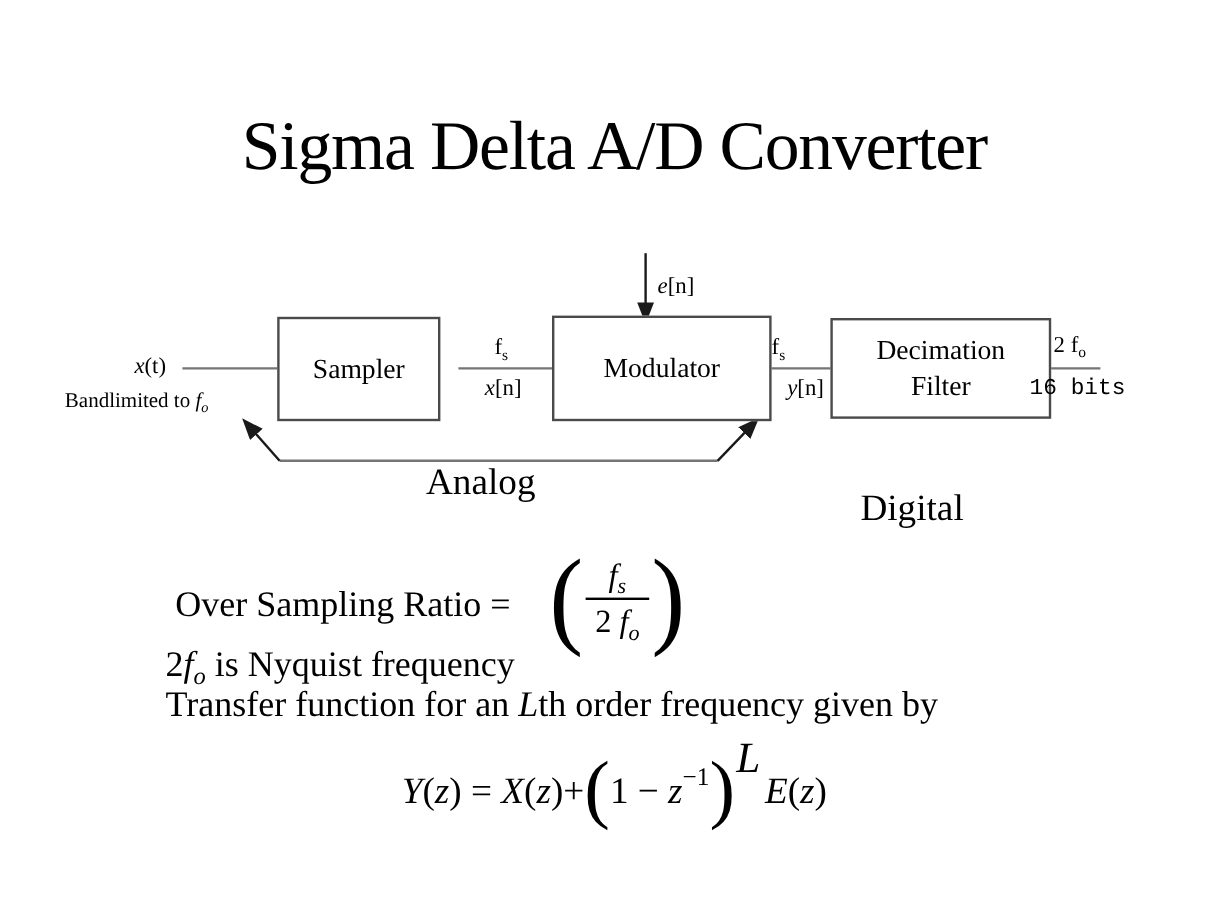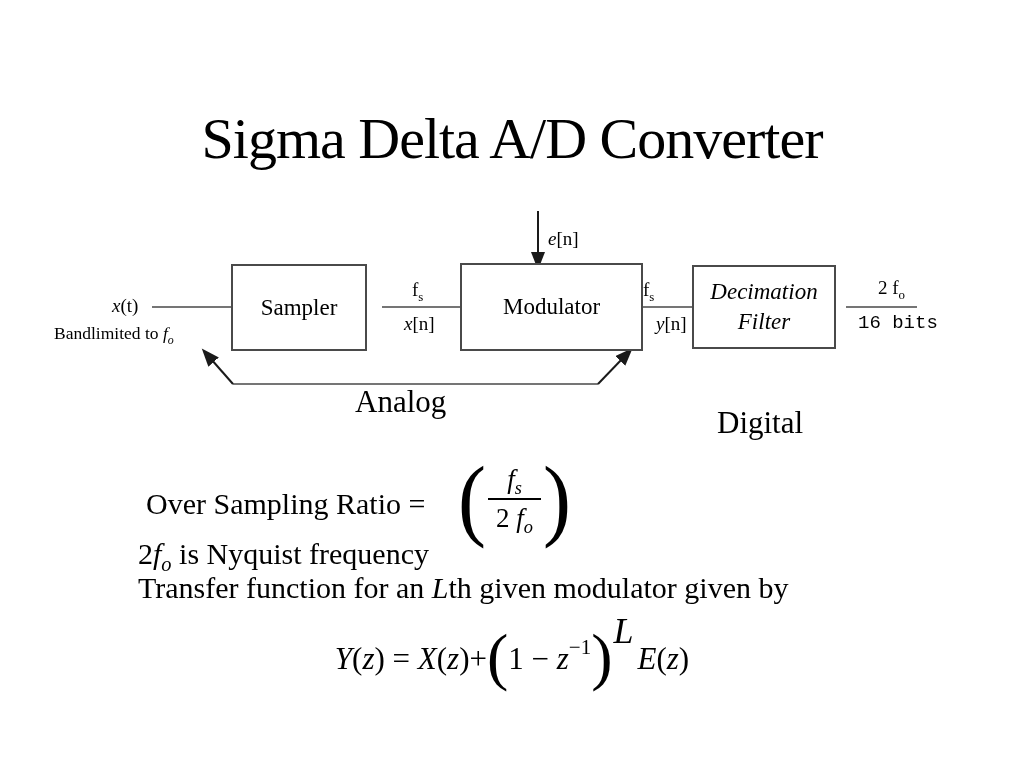--- a/index.html
+++ b/index.html
@@ -4,21 +4,21 @@
 <style>
   html,body{margin:0;padding:0;}
   body{
     width:1024px;height:768px;position:relative;overflow:hidden;
     background:#ffffff;color:#000;
     font-family:"Liberation Serif", serif;
   }
   .it{font-style:italic;}
   sub{font-size:68%;line-height:0;}
   .title{
-    position:absolute;left:0;right:0;top:88px;margin:17px;
+    position:absolute;left:0;right:0;top:88px;margin:0;
     text-align:center;font-size:58px;font-weight:400;letter-spacing:-1px;
     white-space:nowrap;
   }
   svg.wires{position:absolute;left:0;top:0;z-index:0;}
   .block{
     position:absolute;border:2px solid #4a4a4a;background:#fff;z-index:1;
     display:flex;flex-direction:column;align-items:center;justify-content:center;
     font-size:23px;line-height:1.3;text-align:center;box-sizing:border-box;
   }
   .lbl{position:absolute;white-space:nowrap;z-index:2;font-size:19px;}
@@ -64,21 +64,21 @@
   <line x1="233" y1="384" x2="211" y2="359" stroke="#1a1a1a" stroke-width="2" marker-end="url(#arr)"></line>
   <line x1="598" y1="384" x2="623" y2="358" stroke="#1a1a1a" stroke-width="2" marker-end="url(#arr)"></line>
 </svg>
 
 <div class="block" style="left:231px;top:264px;width:136px;height:87px;">
   <span>Sampler</span>
 </div>
 <div class="block" style="left:460px;top:263px;width:183px;height:88px;">
   <span>Modulator</span>
 </div>
-<div class="block" style="left:692px;top:265px;width:144px;height:84px;font-style:italic;">
+<div class="block" style="left:692px;top:265px;width:184px;height:84px;">
   <span>Decimation</span>
   <span>Filter</span>
 </div>
 
 <div class="lbl" style="left:112px;top:295px;">
   <span class="it">x</span><span>(t)</span>
 </div>
 <div class="lbl lbl-sm" style="left:54px;top:323px;">
   <span>Bandlimited to </span><span class="it">f</span><sub class="it">o</sub>
 </div>
@@ -119,18 +119,18 @@
   <span class="frac">
     <span class="num"><span class="it">f</span><sub class="it">s</sub></span>
     <span class="den"><span>2 </span><span class="it">f</span><sub class="it">o</sub></span>
   </span>
   <span class="paren">)</span>
 </div>
 <div class="note" style="left:138px;top:536px;">
   <span>2</span><span class="it">f</span><sub class="it">o</sub><span> is Nyquist frequency</span>
 </div>
 <div class="note" style="left:138px;top:570px;">
-  <span>Transfer function for an </span><span class="it">L</span><span>th given modulator given by</span>
+  <span>Transfer function for an </span><span class="it">L</span><span>th order frequency given by</span>
 </div>
 
 <div class="eq">
   <span class="it">Y</span><span>(</span><span class="it">z</span><span>)</span><span> = </span><span class="it">X</span><span>(</span><span class="it">z</span><span>)</span><span>+</span><span class="bigp">(</span><span>1</span><span> − </span><span class="it">z</span><span class="supin">−1</span><span class="bigp">)</span><span class="supL it">L</span><span class="it">E</span><span>(</span><span class="it">z</span><span>)</span>
 </div>
 
 </body></html>

